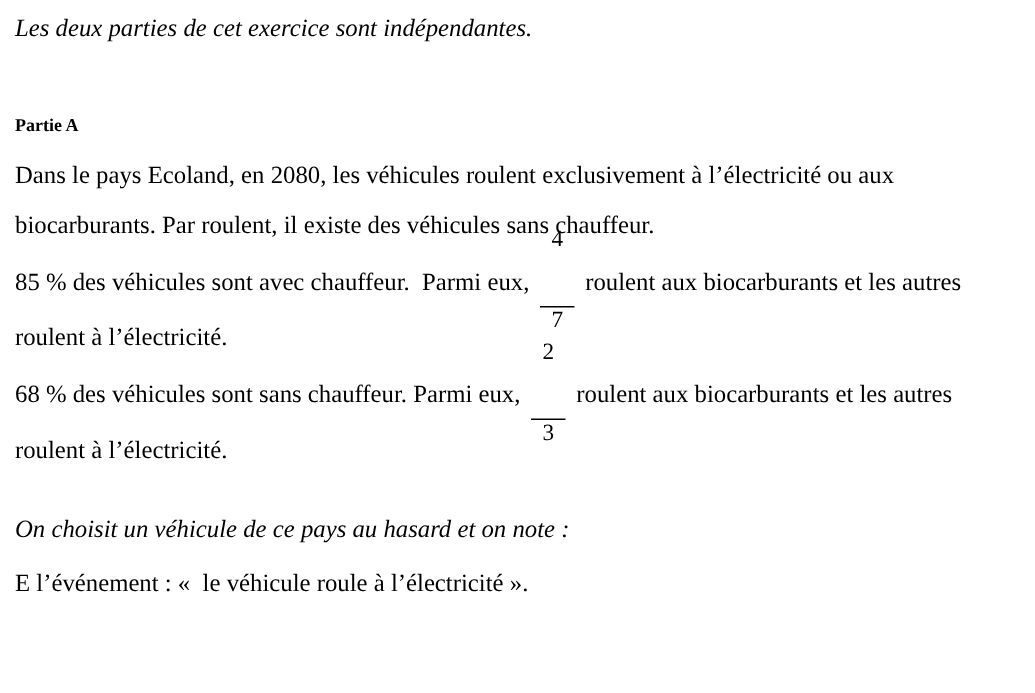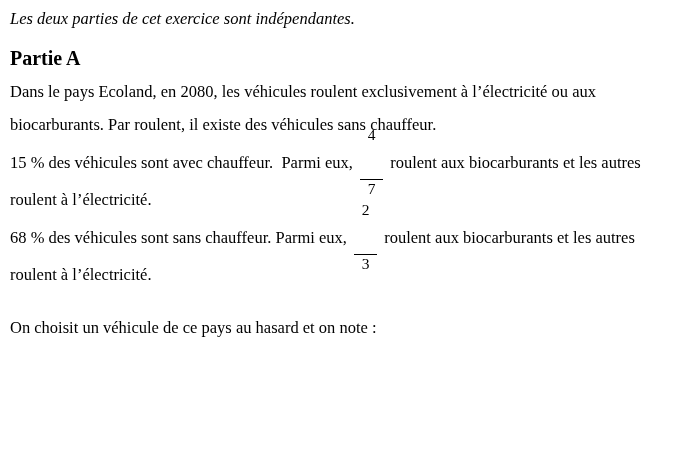--- a/index.html
+++ b/index.html
@@ -17,22 +17,22 @@
   }
   .page {
     padding: 8px 12px 12px 10px;
   }
   .intro {
     margin: 0;
     font-style: italic;
     line-height: 22px;
   }
   .heading {
-    margin: 17px 0 0 0;
-    font-size: 20px;
+    margin: 42px 0 0 0;
+    font-size: 12px;
     font-weight: bold;
     line-height: 22px;
   }
   .line {
     margin: 0;
     line-height: 33px;
   }
   .first-after-heading {
     margin-top: 6px;
   }
@@ -50,54 +50,56 @@
     text-align: center;
     line-height: 1.15;
     font-size: 15.5px;
     margin: 0 7px;
   }
   .frac .num { display: block; padding: 0 2px; }
   .frac .den { display: block; border-top: 1px solid #000; padding: 0 2px; }
   .choose-line {
     margin: 22px 0 5px 0;
     line-height: 30px;
+    font-style: italic;
   }
   .event-line {
     margin: 0;
     line-height: 31px;
   }
 </style>
 </head>
 <body>
 
 <div class="page">
 
   <p class="intro">Les deux parties de cet exercice sont indépendantes.</p>
 
   <h2 class="heading">Partie A</h2>
 
   <p class="line first-after-heading">Dans le pays Ecoland, en 2080, les véhicules roulent exclusivement à l’électricité ou aux</p>
   <p class="line">biocarburants. Par roulent, il existe des véhicules sans chauffeur.</p>
 
   <div class="fracline">
-    <span>15 % des véhicules sont avec chauffeur.  Parmi eux,</span>
+    <span>85 % des véhicules sont avec chauffeur.  Parmi eux,</span>
     <span class="frac">
       <span class="num">4</span>
       <span class="den">7</span>
     </span>
     <span>roulent aux biocarburants et les autres</span>
   </div>
   <p class="line">roulent à l’électricité.</p>
 
   <div class="fracline">
     <span>68 % des véhicules sont sans chauffeur. Parmi eux,</span>
     <span class="frac">
       <span class="num">2</span>
       <span class="den">3</span>
     </span>
     <span>roulent aux biocarburants et les autres</span>
   </div>
   <p class="line">roulent à l’électricité.</p>
 
   <p class="choose-line">On choisit un véhicule de ce pays au hasard et on note :</p>
 
+  <p class="event-line">E l’événement : «&nbsp; le véhicule roule à l’électricité&nbsp;».</p>
 
 </div>
 
 </body></html>

